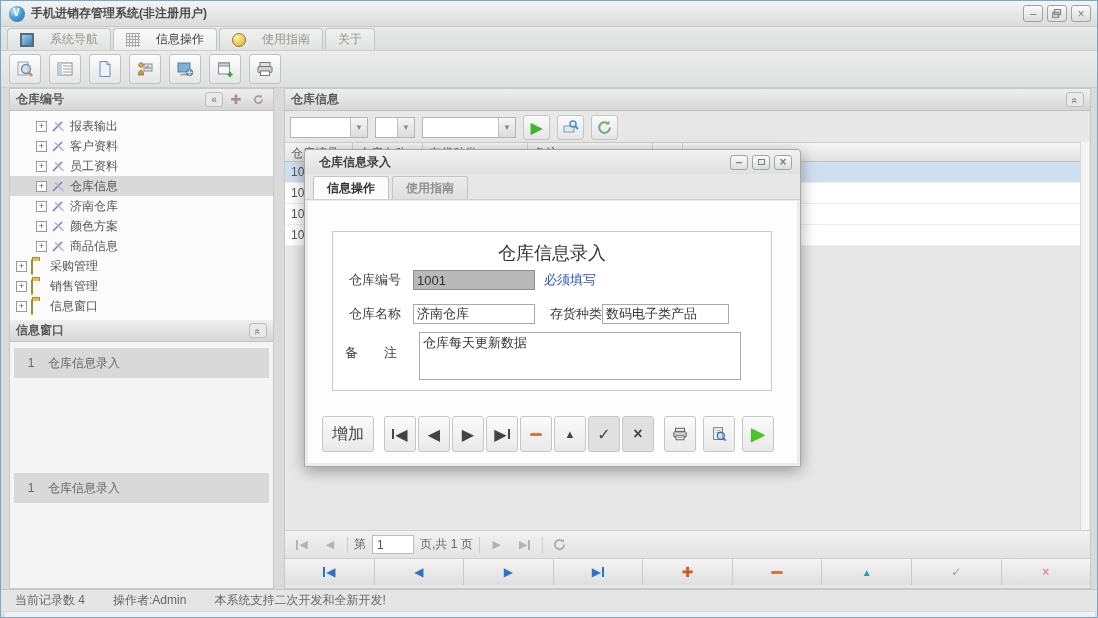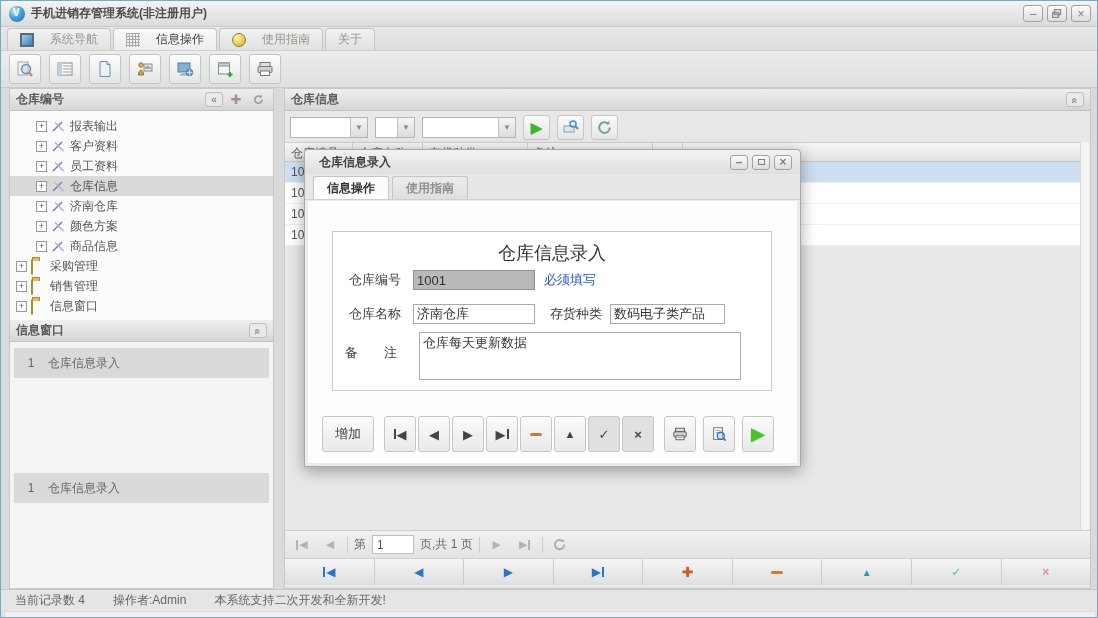--- a/index.html
+++ b/index.html
@@ -157,21 +157,21 @@
   .finput { height:20px; border:1px solid #a9a9a9; background:#fff; padding-left:3px;
       font-size:13px; color:#333; font-family:inherit; }
   .grey-input { background:#b9b9b9; border:1px solid #8e8e8e; }
   .hint { color:#2a50c8; margin-left:9px; font-size:13px; }
   .fta { position:absolute; left:86px; top:100px; width:322px; height:48px; border:1px solid #a9a9a9;
       font-size:13px; color:#333; padding:1px 3px; resize:none; font-family:inherit; background:#fff; }
   .dbtnbar { position:absolute; left:0; bottom:10px; width:100%; height:38px; display:flex;
       padding-left:14px; gap:2px; align-items:center; }
   .dbtn { height:36px; border:1px solid #c6c6c6; border-radius:3px;
       background:linear-gradient(#fbfbfb,#e9e9e9); display:flex; align-items:center;
-      justify-content:center; font-size:13px; color:#444; }
+      justify-content:center; font-size:16px; color:#444; }
   .dbtn.w50 { width:52px; } .dbtn.w33 { width:32px; }
   .dbtn.pressed { background:#e0e0e0; }
   .gap8 { width:6px; } .gap4 { width:3px; }
   .bigplay { color:#49c626; font-size:18px; text-shadow:0 0 1px #2c8f20; }
 
   svg .ln { stroke:#8a8a8a; stroke-width:1.4; fill:none; }
 </style>
 </head>
 <body>
 
@@ -502,21 +502,21 @@
         <div class="fheading">仓库信息录入</div>
         <div class="frow" style="left:16px;top:38px">
           <span>仓库编号</span>
           <input class="finput grey-input" style="width: 122px; margin-left: 12px;" value="1001">
           <span class="hint">必须填写</span>
         </div>
         <div class="frow" style="left:16px;top:72px">
           <span>仓库名称</span>
           <input class="finput" style="width: 122px; margin-left: 12px;" value="济南仓库">
           <span style="margin-left:15px">存货种类</span>
-          <input class="finput" style="width: 115px; margin-left: 8px;" value="数码电子类产品">
+          <input class="finput" style="width: 127px; " value="数码电子类产品">
         </div>
         <div class="frow" style="left:12px;top:112px">
           <span>备　　注</span>
         </div>
         <textarea class="fta" style="">仓库每天更新数据</textarea>
       </div>
 
       <div class="dbtnbar">
         <div class="dbtn w50">
           <span>增加</span>

